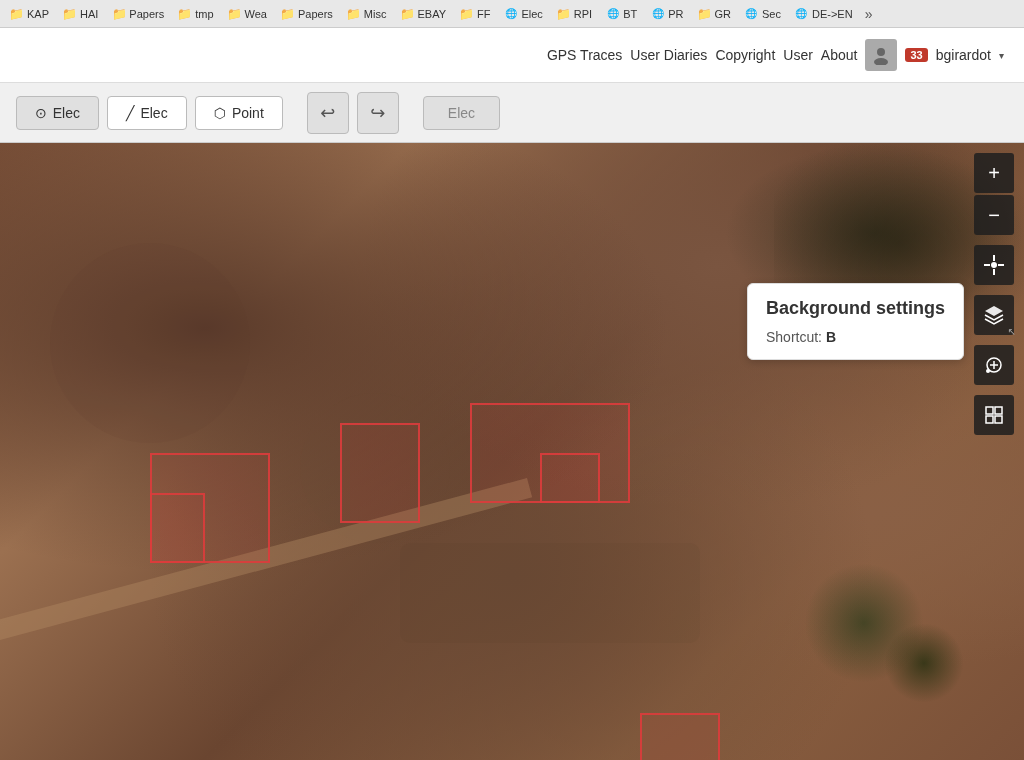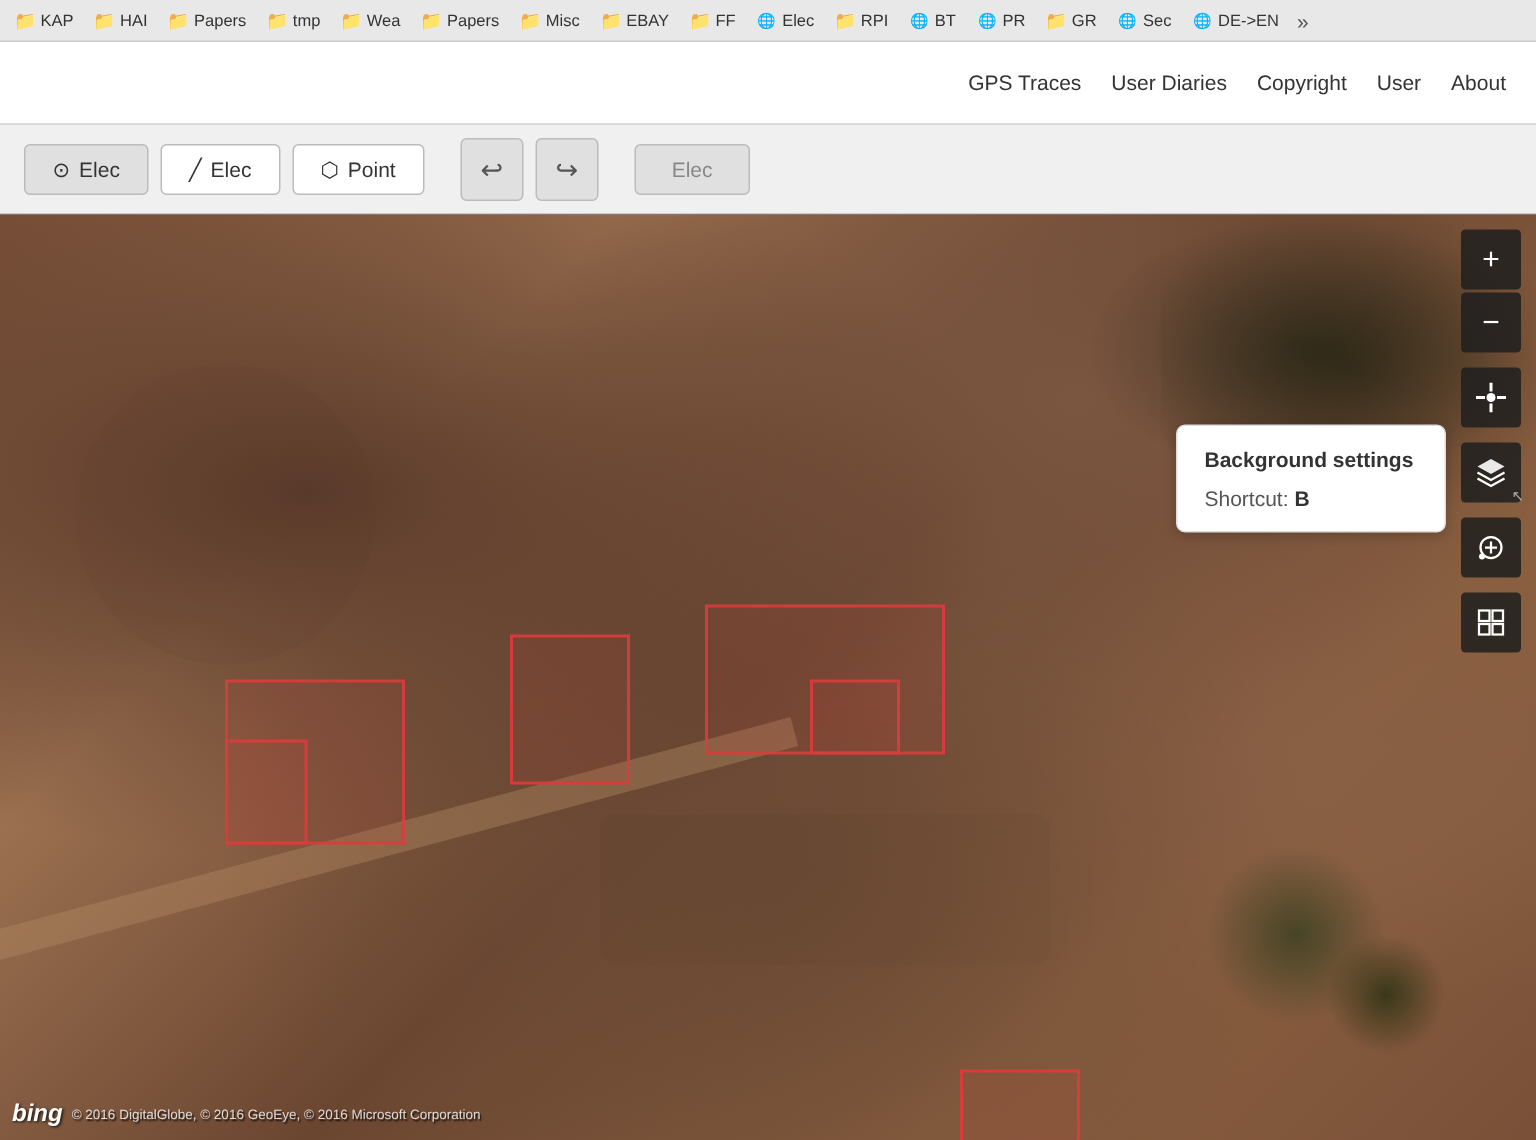--- a/index.html
+++ b/index.html
@@ -41,21 +41,21 @@
 
     
     #nav-bar {
       height: 55px;
       background: #fff;
       display: flex;
       align-items: center;
       justify-content: flex-end;
       padding: 0 20px;
       border-bottom: 1px solid #ddd;
-      gap: 20px;
+      gap: 8px;
     }
     .nav-link {
       font-size: 14px;
       color: #333;
       cursor: pointer;
       text-decoration: none;
     }
     .nav-user {
       display: flex;
       align-items: center;
@@ -199,21 +199,21 @@
       right: 60px;
       top: 140px;
       background: white;
       border: 1px solid #ddd;
       border-radius: 6px;
       padding: 14px 18px;
       box-shadow: 0 2px 8px rgba(0,0,0,0.2);
       min-width: 180px;
     }
     #bg-tooltip .tooltip-title {
-      font-size: 14px;
+      font-size: 18px;
       font-weight: bold;
       color: #333;
       margin-bottom: 10px;
     }
     #bg-tooltip .tooltip-shortcut {
       font-size: 14px;
       color: #555;
     }
     #bg-tooltip .tooltip-key {
       font-weight: bold;
@@ -325,20 +325,31 @@
   </div>
   <div class="bm-more">»</div>
 </div>
 
 <div id="nav-bar">
   <a class="nav-link">GPS Traces</a>
   <a class="nav-link">User Diaries</a>
   <a class="nav-link">Copyright</a>
   <a class="nav-link">User</a>
   <a class="nav-link">About</a>
+  <div class="nav-user">
+    <div class="nav-avatar">
+      <svg width="20" height="20" viewBox="0 0 20 20">
+          <circle cx="10" cy="7" r="4" fill="#666"></circle>
+          <ellipse cx="10" cy="17" rx="7" ry="4" fill="#666"></ellipse>
+        </svg>
+    </div>
+    <span class="nav-badge">33</span>
+    <span class="nav-username">bgirardot</span>
+    <span class="nav-dropdown-arrow">▾</span>
+  </div>
 </div>
 
 <div id="editor-toolbar">
   <button class="tool-btn active">
     <span>⊙</span>
     <span>Elec</span>
   </button>
   <button class="tool-btn">
     <span>╱</span>
     <span>Elec</span>
@@ -422,17 +433,13 @@
   </div>
 
   <div id="bg-tooltip">
     <div class="tooltip-title">Background settings</div>
     <div class="tooltip-shortcut">
       <span>Shortcut:</span>
       <span class="tooltip-key">B</span>
     </div>
   </div>
 
-  <div id="bing-watermark">
-    <span id="bing-logo">bing</span>
-    <span id="bing-copyright">© 2016 DigitalGlobe, © 2016 GeoEye, © 2016 Microsoft Corporation</span>
-  </div>
 </div>
 
 </body></html>

